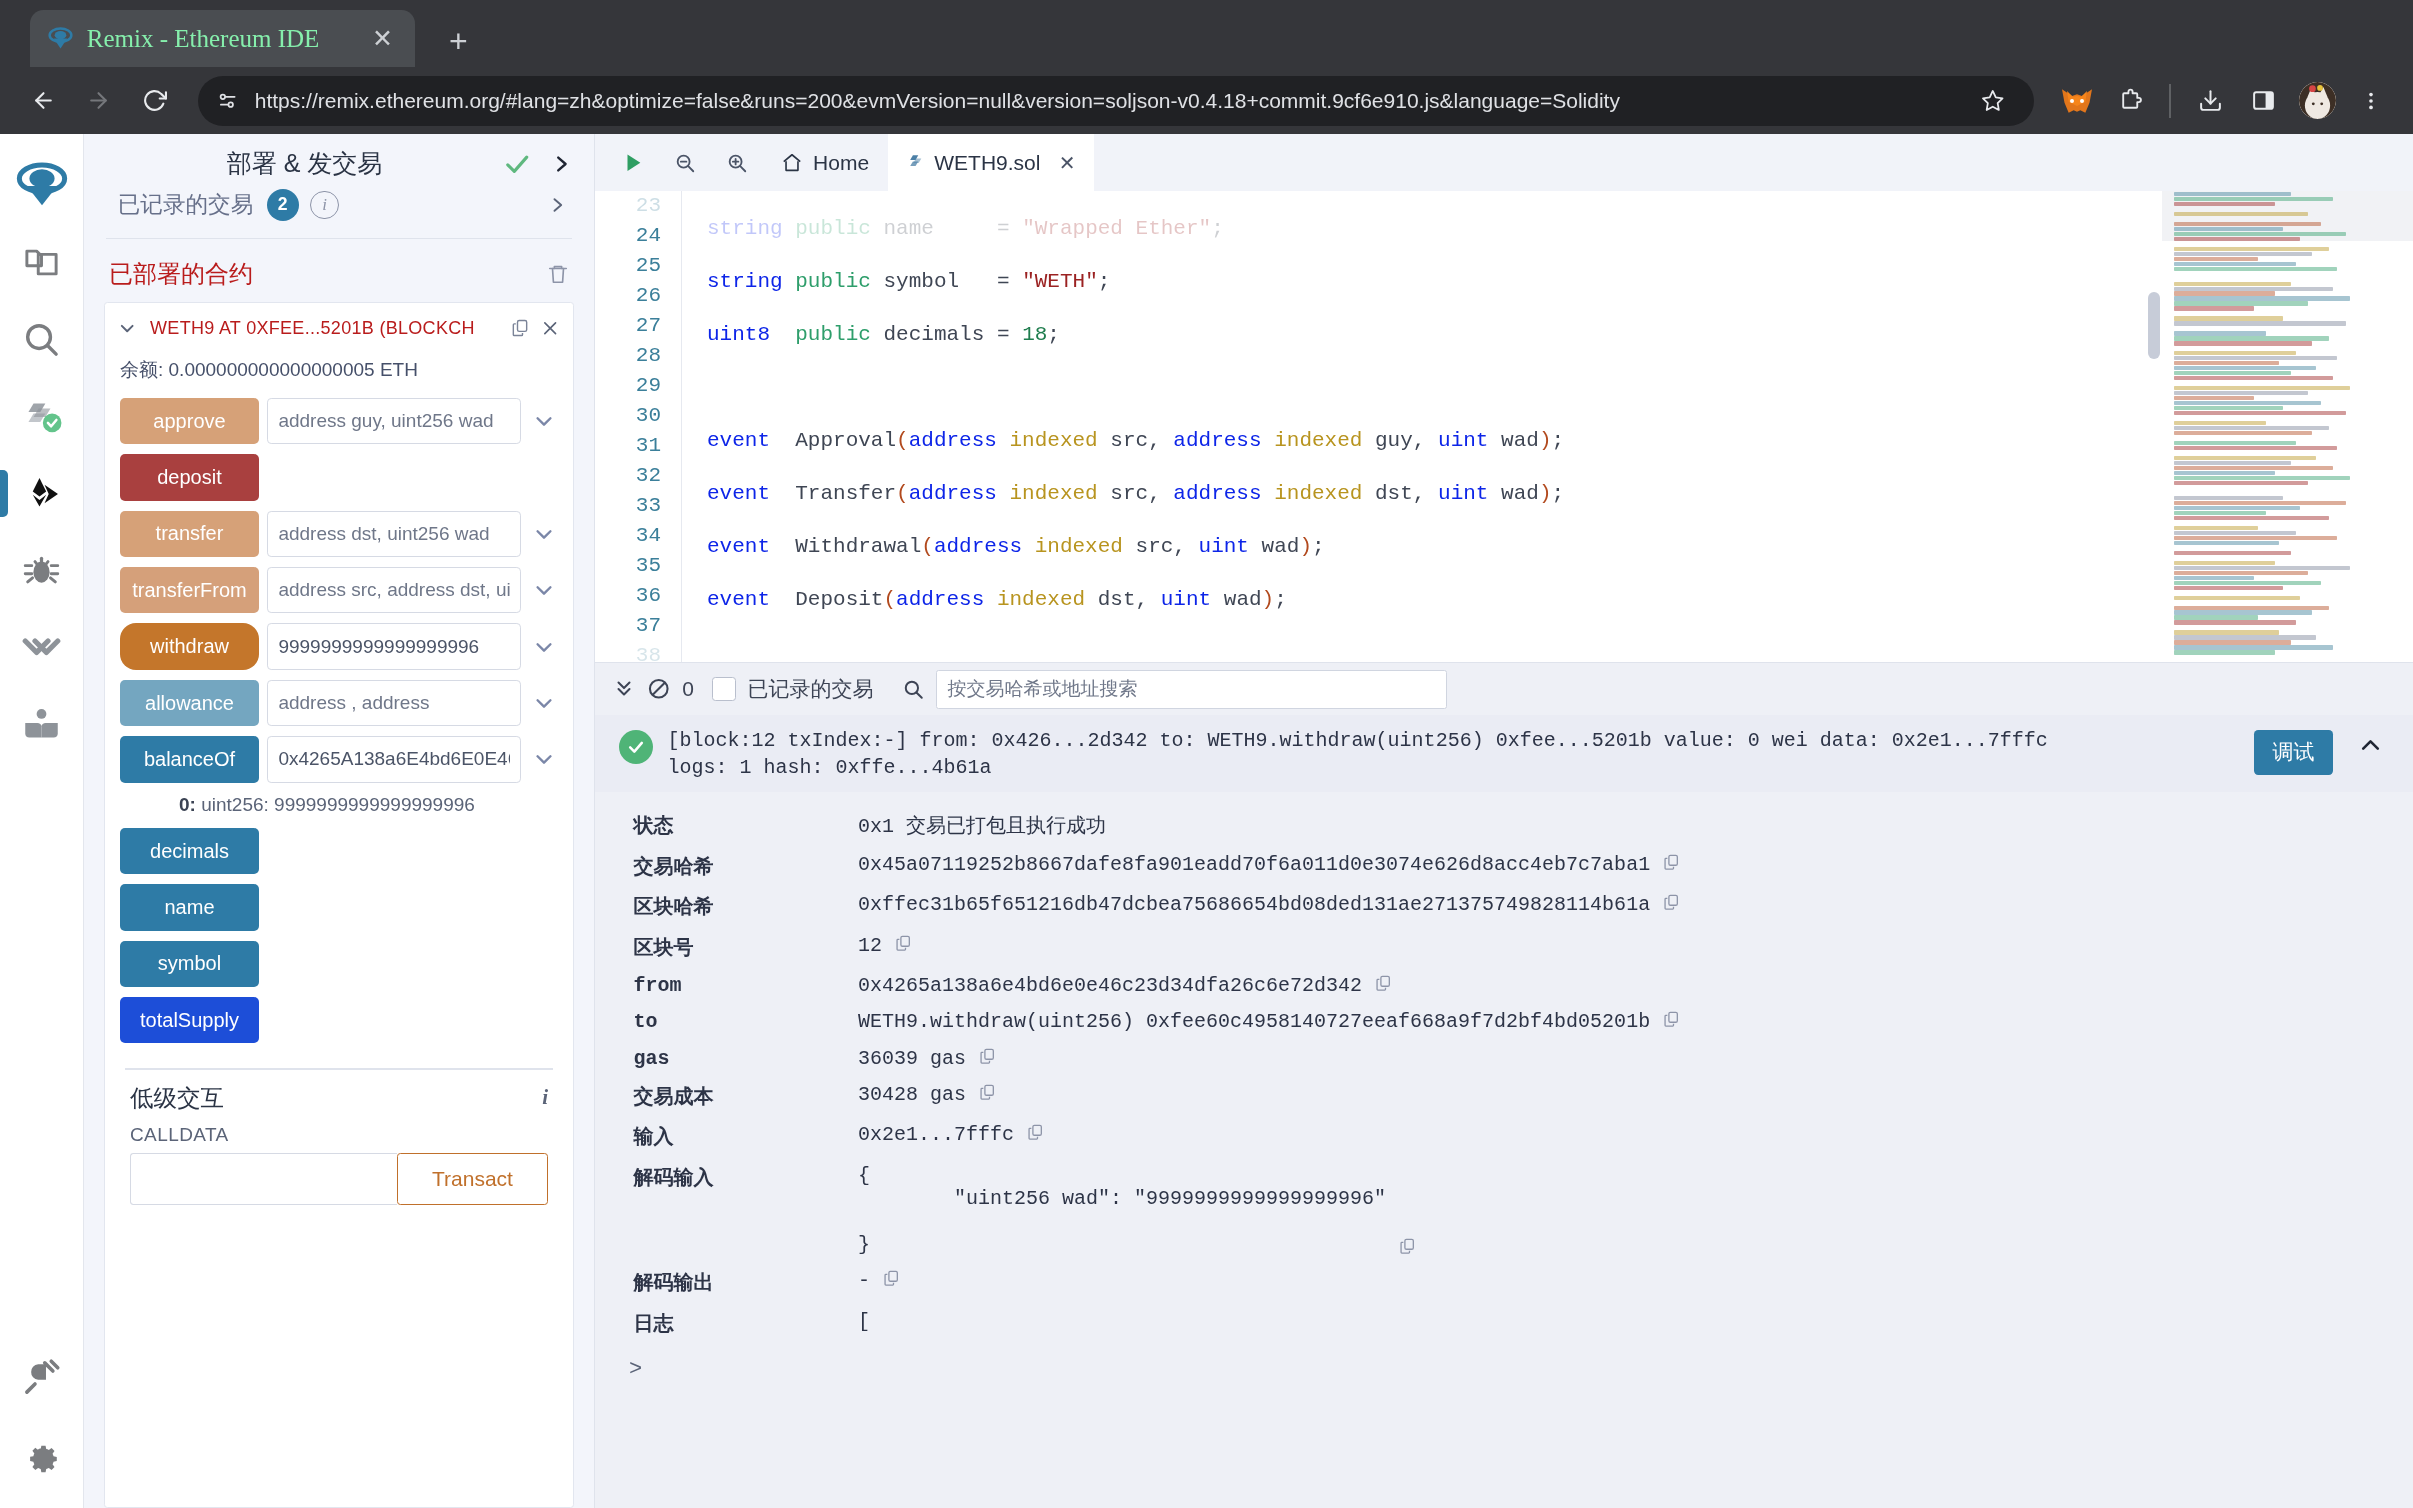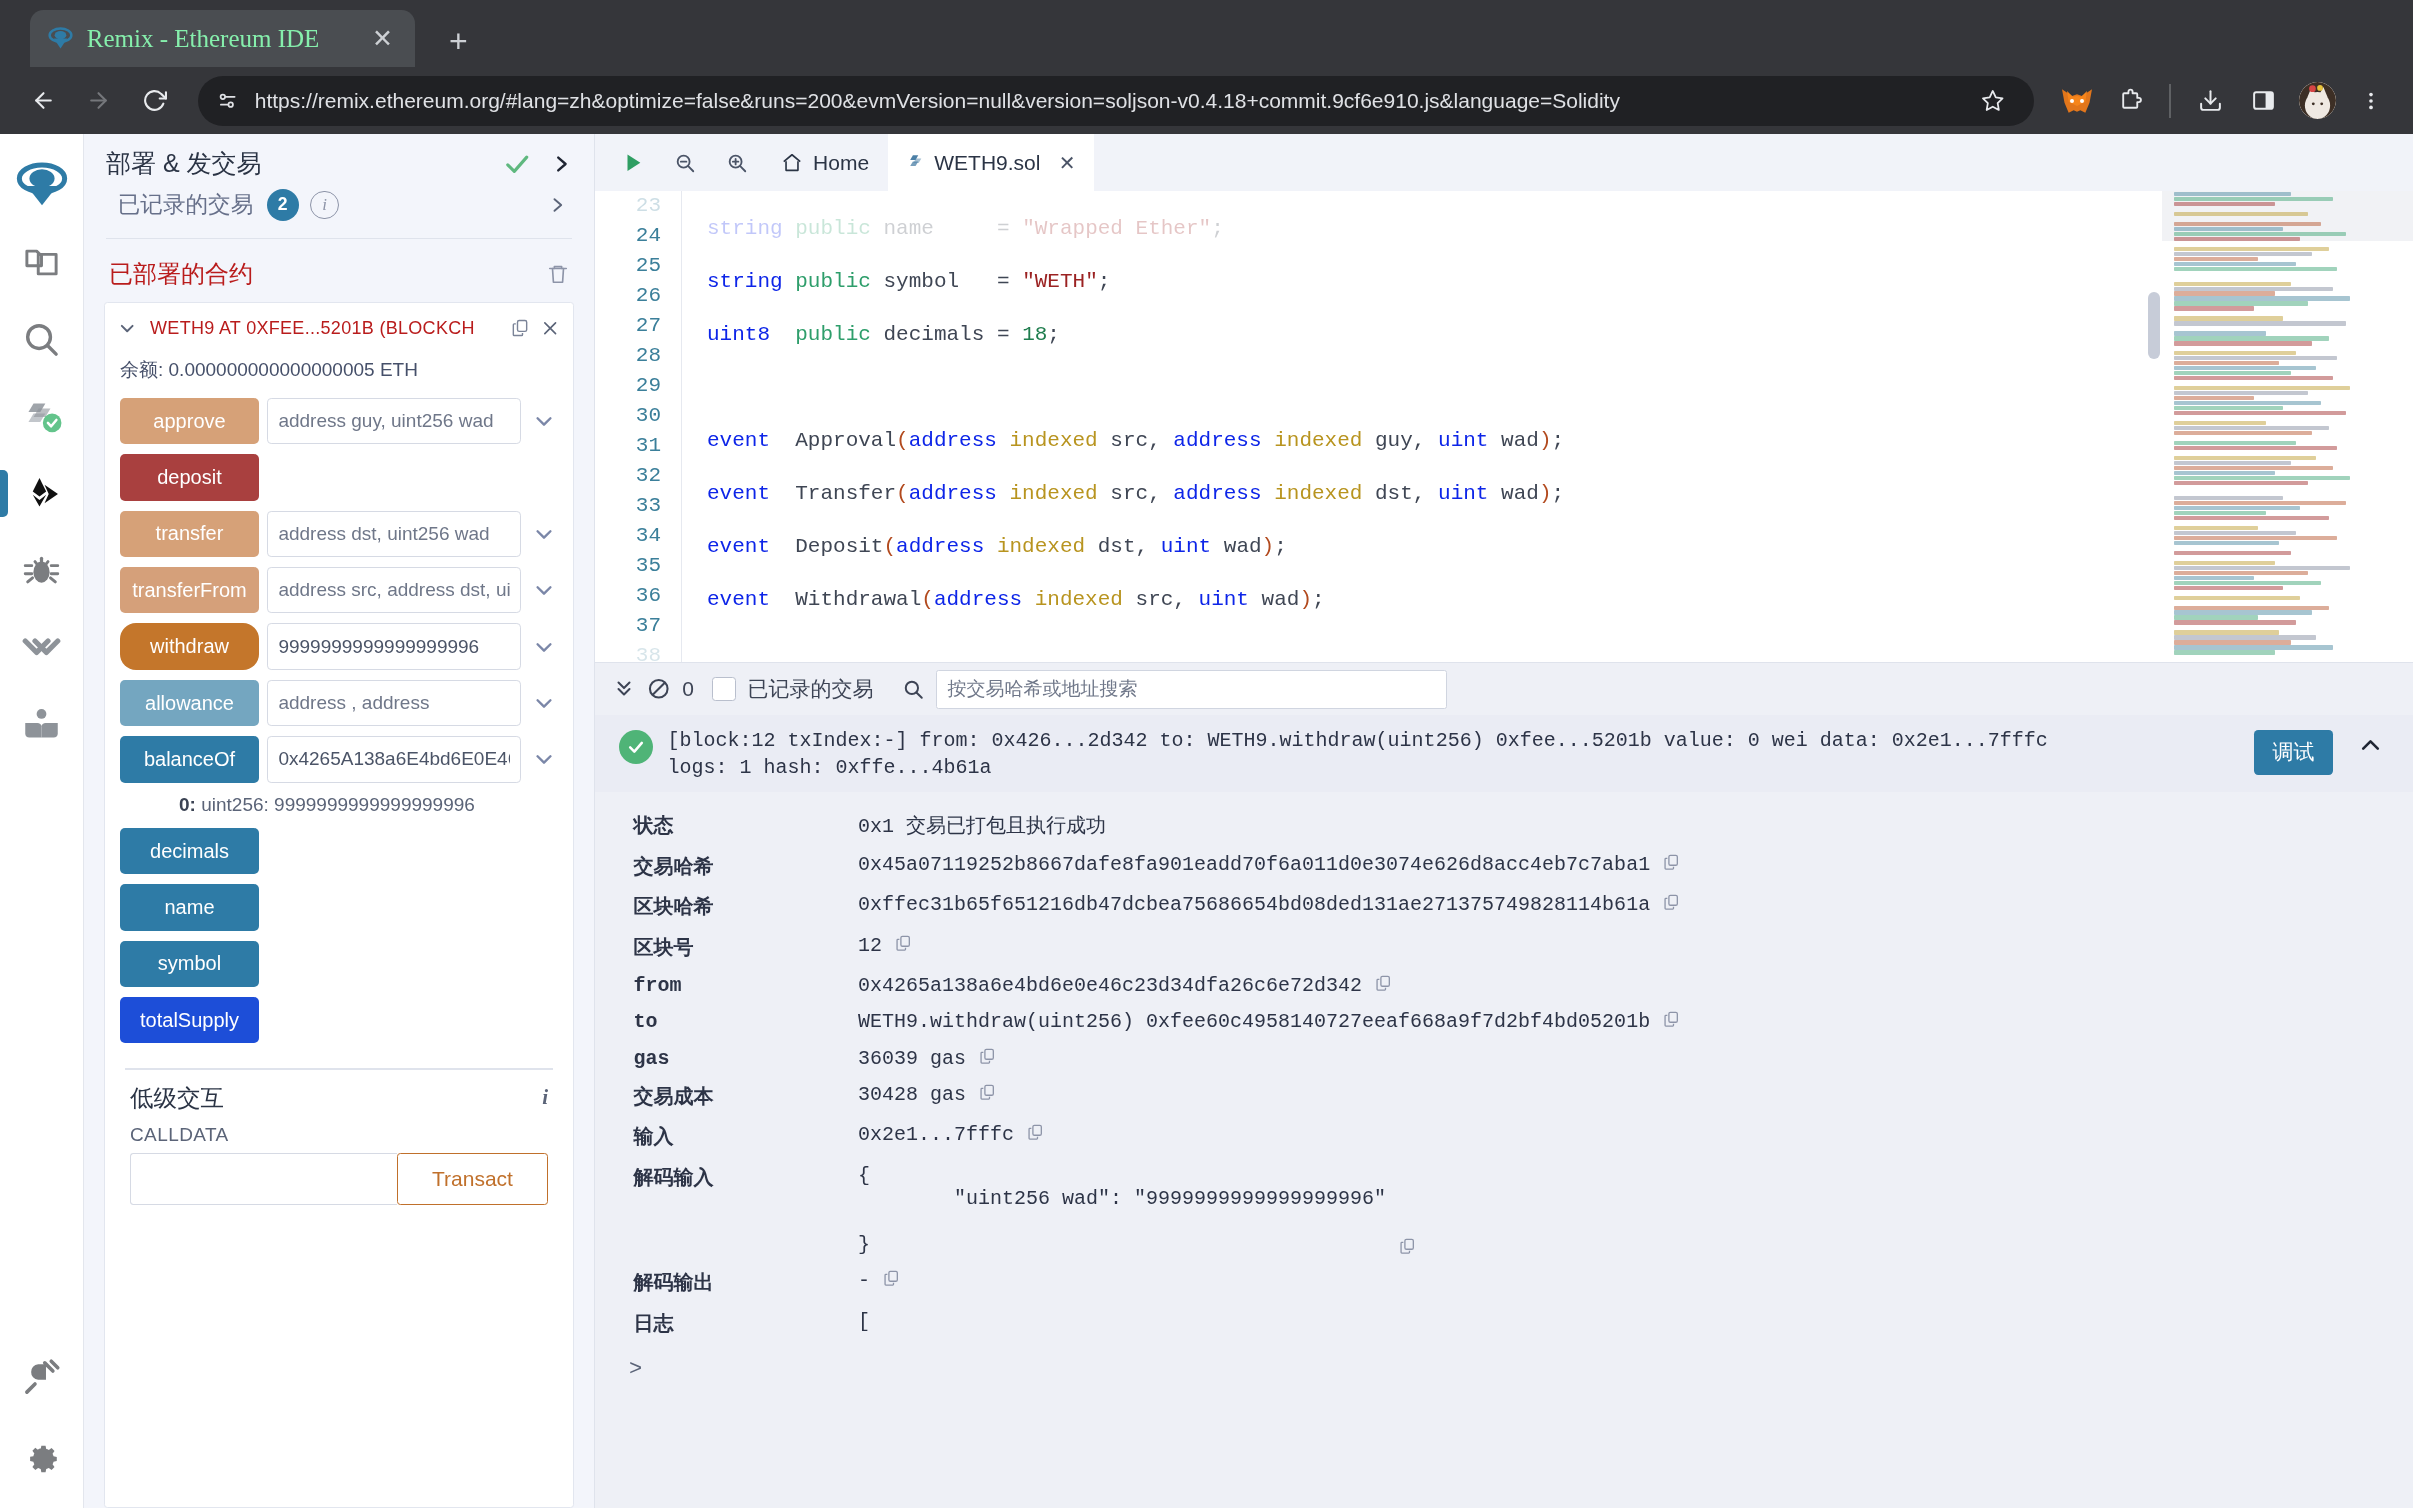--- a/index.html
+++ b/index.html
@@ -60,21 +60,21 @@
     background: #2e7ba6; border-radius: 0 5px 5px 0;
   }
   .rail-spacer { flex: 1; }
 
   
   .panel {
     width: 511px; flex: 0 0 511px; background: #f3f5fb;
     border-right: 1.7px solid #dfe3ec; display: flex; flex-direction: column;
     overflow: hidden; position: relative;
   }
-  .panel-header { padding: 13.4px 22px 0 22px; }
+  .panel-header { padding: 13.4px 22px 0 22px; text-align: center; }
   .panel-title-row { display: flex; align-items: center; }
   .panel-title { font-size: 25px; color: #2b3445; font-weight: 400; flex: 1; }
   .check-ico { color: #5fb87f; font-size: 27px; margin-right: 18.4px; }
   .chev-ico { color: #1f2533; font-size: 23.5px; font-weight: bold; }
   .recorded-row { display: flex; align-items: center; padding: 8.4px 5px 0 11.7px; }
   .recorded-label { font-size: 22.6px; color: #67708a; }
   .badge-count {
     background: #2e7ba6; color: #fff; border-radius: 50%; width: 32px; height: 32px;
     font-size: 17.6px; display: flex; align-items: center; justify-content: center;
     margin-left: 13.4px; font-weight: bold;
@@ -621,22 +621,22 @@
           <div>37</div>
           <div style="opacity: 0.2;">38</div>
         </div>
       <div class="code">
 <div style="opacity:.25"><span class="k-kw">string</span> <span class="k-mod">public</span> <span class="k-plain">name</span>     <span class="k-plain">=</span> <span class="k-str">"Wrapped Ether"</span><span class="k-plain">;</span></div>
 <div><span class="k-kw">string</span> <span class="k-mod">public</span> <span class="k-plain">symbol</span>   <span class="k-plain">=</span> <span class="k-str">"WETH"</span><span class="k-plain">;</span></div>
 <div><span class="k-kw">uint8</span>  <span class="k-mod">public</span> <span class="k-plain">decimals</span> <span class="k-plain">=</span> <span class="k-num">18</span><span class="k-plain">;</span></div>
 <div> </div>
 <div><span class="k-kw">event</span>  <span class="k-fn">Approval</span><span class="k-par">(</span><span class="k-kw">address</span> <span class="k-idx">indexed</span> <span class="k-plain">src</span><span class="k-plain">,</span> <span class="k-kw">address</span> <span class="k-idx">indexed</span> <span class="k-plain">guy</span><span class="k-plain">,</span> <span class="k-kw">uint</span> <span class="k-plain">wad</span><span class="k-par">)</span><span class="k-plain">;</span></div>
 <div><span class="k-kw">event</span>  <span class="k-fn">Transfer</span><span class="k-par">(</span><span class="k-kw">address</span> <span class="k-idx">indexed</span> <span class="k-plain">src</span><span class="k-plain">,</span> <span class="k-kw">address</span> <span class="k-idx">indexed</span> <span class="k-plain">dst</span><span class="k-plain">,</span> <span class="k-kw">uint</span> <span class="k-plain">wad</span><span class="k-par">)</span><span class="k-plain">;</span></div>
+<div><span class="k-kw">event</span>  <span class="k-fn">Withdrawal</span><span class="k-par">(</span><span class="k-kw">address</span> <span class="k-idx">indexed</span> <span class="k-plain">src</span><span class="k-plain">,</span> <span class="k-kw">uint</span> <span class="k-plain">wad</span><span class="k-par">)</span><span class="k-plain">;</span></div>
 <div><span class="k-kw">event</span>  <span class="k-fn">Deposit</span><span class="k-par">(</span><span class="k-kw">address</span> <span class="k-idx">indexed</span> <span class="k-plain">dst</span><span class="k-plain">,</span> <span class="k-kw">uint</span> <span class="k-plain">wad</span><span class="k-par">)</span><span class="k-plain">;</span></div>
-<div><span class="k-kw">event</span>  <span class="k-fn">Withdrawal</span><span class="k-par">(</span><span class="k-kw">address</span> <span class="k-idx">indexed</span> <span class="k-plain">src</span><span class="k-plain">,</span> <span class="k-kw">uint</span> <span class="k-plain">wad</span><span class="k-par">)</span><span class="k-plain">;</span></div>
 <div> </div>
 
 
 
 
 
 
 
       </div>
       <div class="scroll-v"></div>

